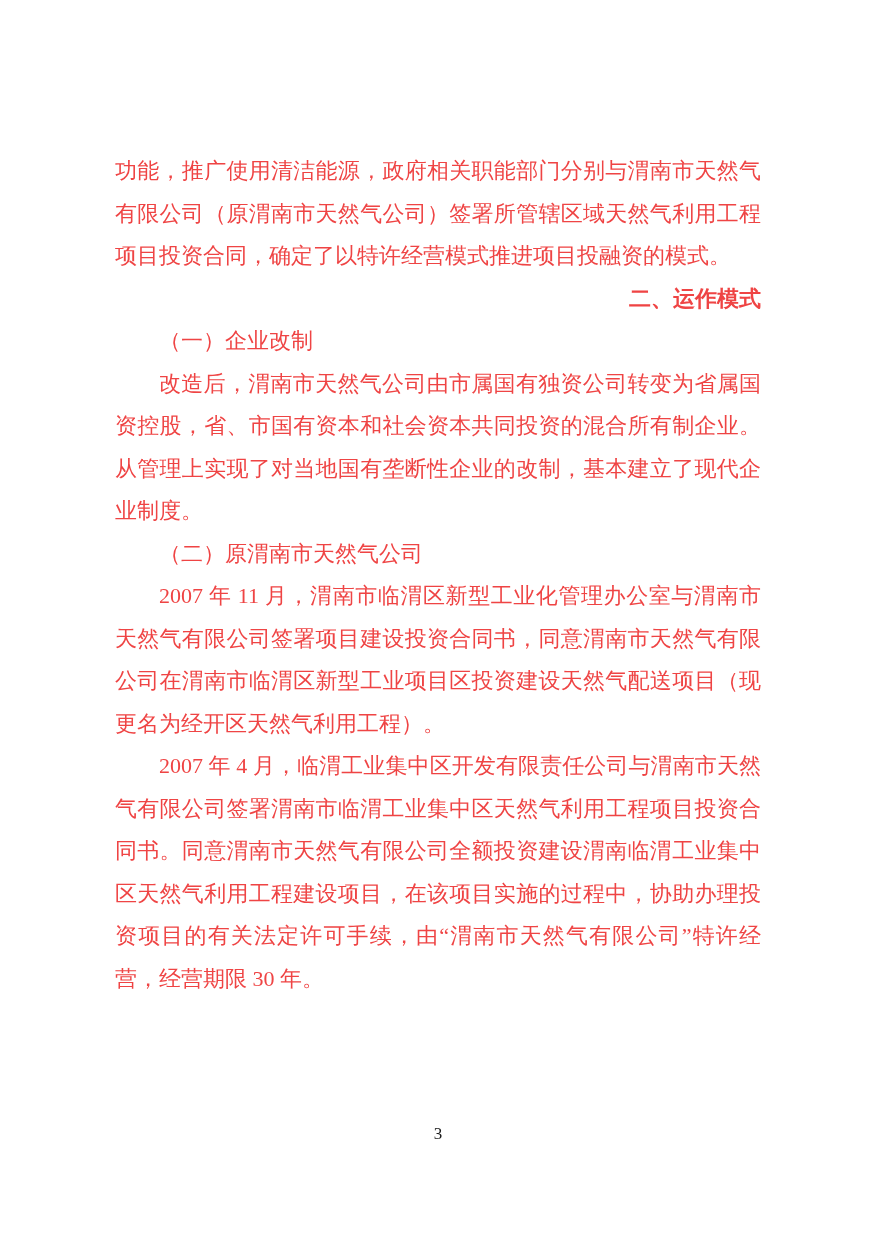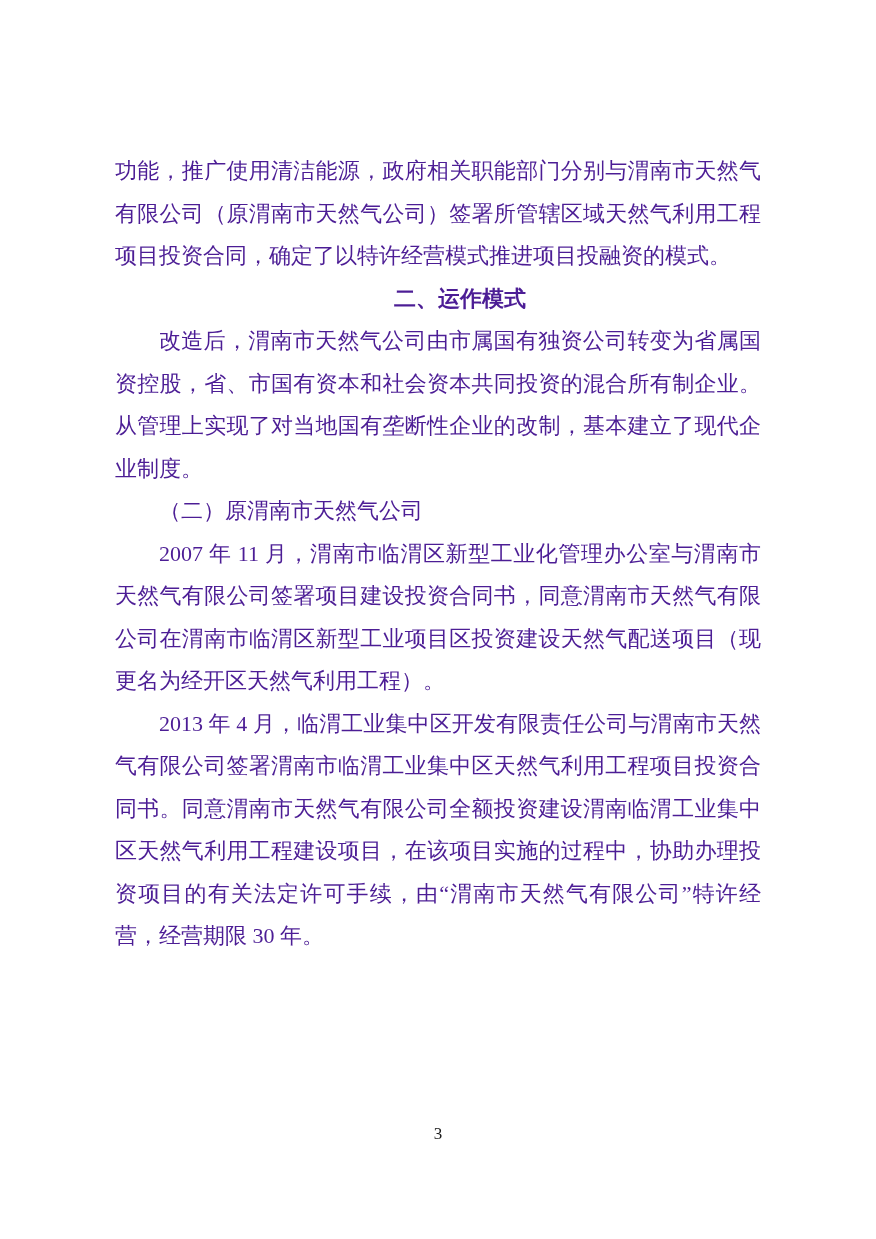--- a/index.html
+++ b/index.html
@@ -16,35 +16,35 @@
     overflow: hidden;
   }
   .doc-body {
     position: absolute;
     left: 115px;
     top: 150px;
     width: 646px;
     font-family: "Liberation Serif", "DejaVu Serif", serif;
     font-size: 22px;
     line-height: 42.5px;
-    color: #4c1d95;
+    color: #ef4444;
     text-align: justify;
   }
   .doc-body p {
     margin: 0;
     padding: 0;
     text-indent: 44px;
   }
   .doc-body p.body-continuation {
     text-indent: 0;
   }
   .doc-body p.heading-1 {
     font-family: Liberation Sans, sans-serif;
     font-weight: bold;
-    text-align: center;
+    text-align: right;
   }
   .doc-body p.heading-2 {
     text-align: left;
   }
   .page-number {
     position: absolute;
     left: 0;
     top: 1124px;
     width: 876px;
     text-align: center;
@@ -53,19 +53,20 @@
     color: #1c1c1c;
   }
 </style>
 </head>
 <body>
 
 <div class="page">
   <div class="doc-body" id="doc-body">
       <p class="body-continuation">功能，推广使用清洁能源，政府相关职能部门分别与渭南市天然气有限公司（原渭南市天然气公司）签署所管辖区域天然气利用工程项目投资合同，确定了以特许经营模式推进项目投融资的模式。</p>
       <p class="heading-1">二、运作模式</p>
+      <p class="heading-2">（一）企业改制</p>
       <p class="body">改造后，渭南市天然气公司由市属国有独资公司转变为省属国资控股，省、市国有资本和社会资本共同投资的混合所有制企业。从管理上实现了对当地国有垄断性企业的改制，基本建立了现代企业制度。</p>
       <p class="heading-2">（二）原渭南市天然气公司</p>
       <p class="body">2007 年 11 月，渭南市临渭区新型工业化管理办公室与渭南市天然气有限公司签署项目建设投资合同书，同意渭南市天然气有限公司在渭南市临渭区新型工业项目区投资建设天然气配送项目（现更名为经开区天然气利用工程）。</p>
-      <p class="body">2013 年 4 月，临渭工业集中区开发有限责任公司与渭南市天然气有限公司签署渭南市临渭工业集中区天然气利用工程项目投资合同书。同意渭南市天然气有限公司全额投资建设渭南临渭工业集中区天然气利用工程建设项目，在该项目实施的过程中，协助办理投资项目的有关法定许可手续，由“渭南市天然气有限公司”特许经营，经营期限 30 年。</p>
+      <p class="body">2007 年 4 月，临渭工业集中区开发有限责任公司与渭南市天然气有限公司签署渭南市临渭工业集中区天然气利用工程项目投资合同书。同意渭南市天然气有限公司全额投资建设渭南临渭工业集中区天然气利用工程建设项目，在该项目实施的过程中，协助办理投资项目的有关法定许可手续，由“渭南市天然气有限公司”特许经营，经营期限 30 年。</p>
     </div>
   <div class="page-number">3</div>
 </div>
 
 </body></html>

